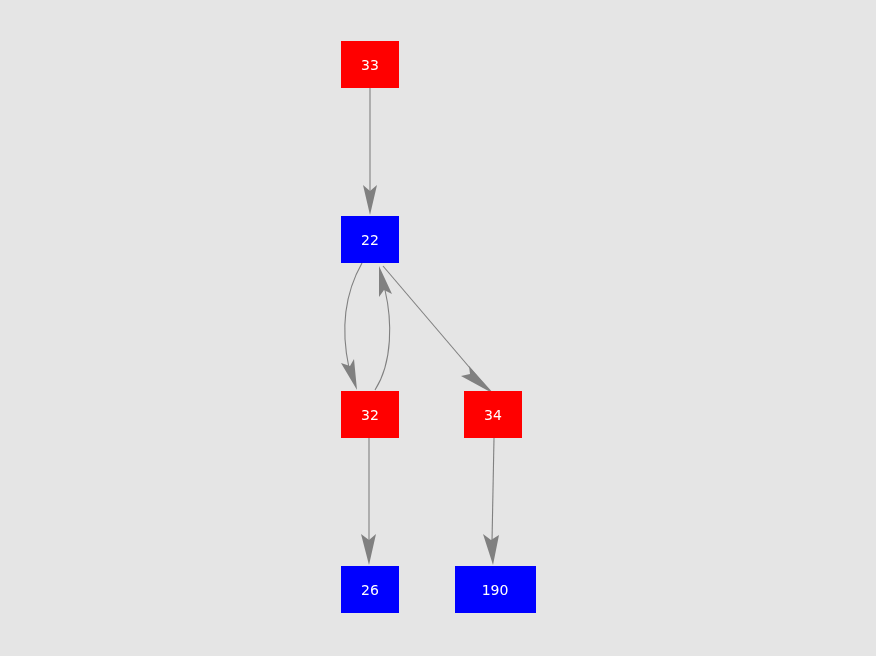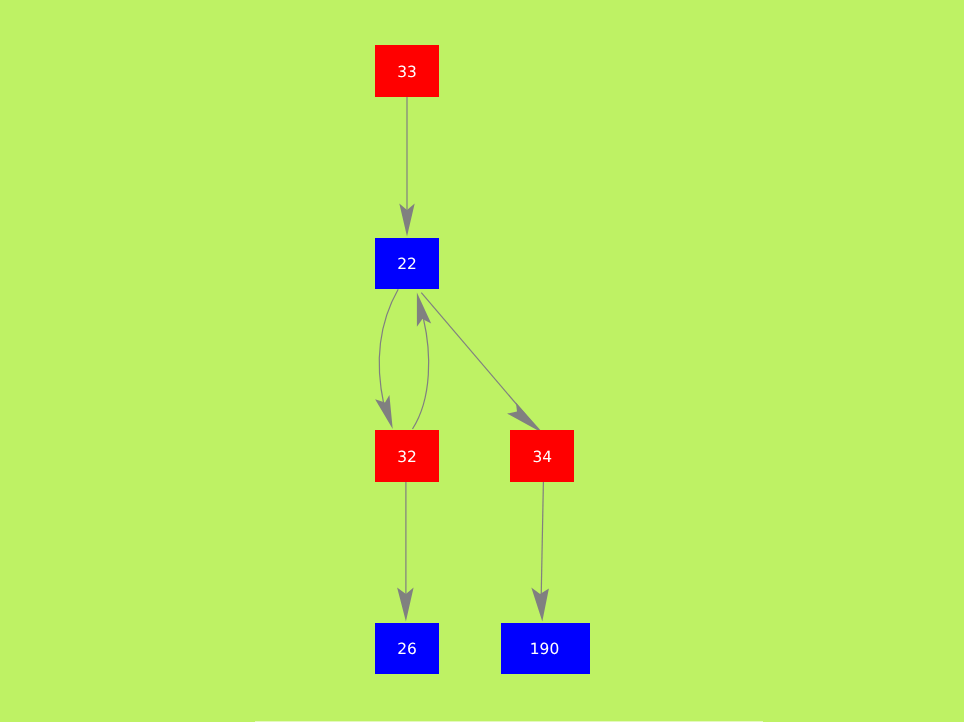--- a/index.html
+++ b/index.html
@@ -4,21 +4,21 @@
 <style>
   html, body {
     margin: 0;
     padding: 0;
     background: #ffffff;
   }
   #canvas {
     position: relative;
     width: 876px;
     height: 656px;
-    background: #bef264;
+    background: #e5e5e5;
     overflow: hidden;
     font-family: "DejaVu Sans", "Liberation Sans", sans-serif;
   }
   #graph-svg {
     position: absolute;
     left: 0;
     top: 0;
     width: 876px;
     height: 656px;
   }

